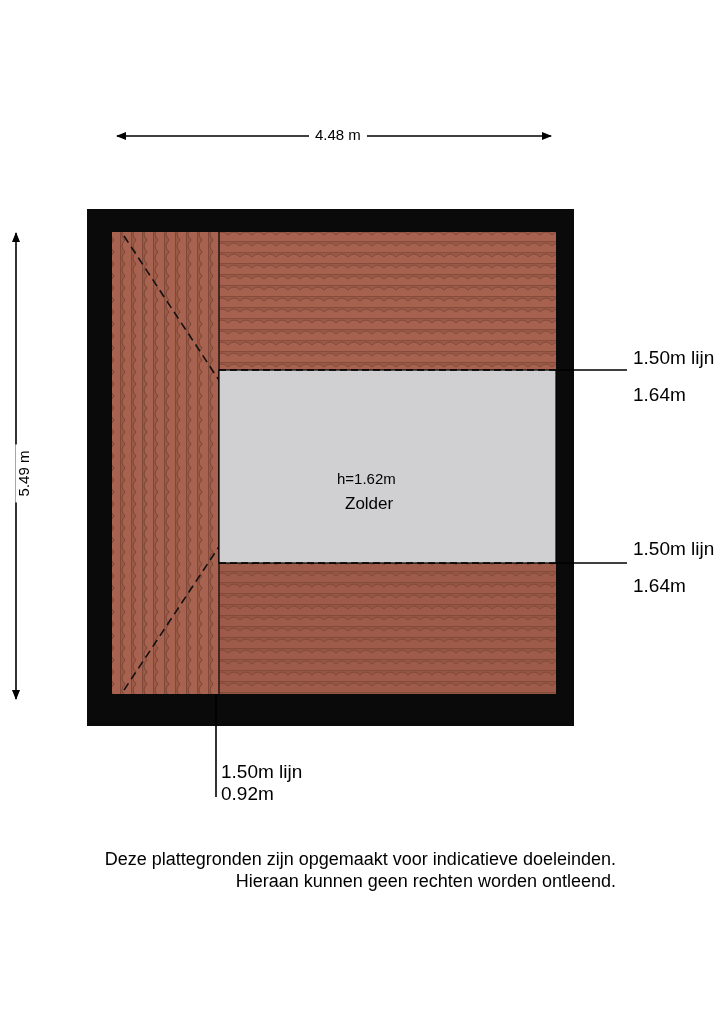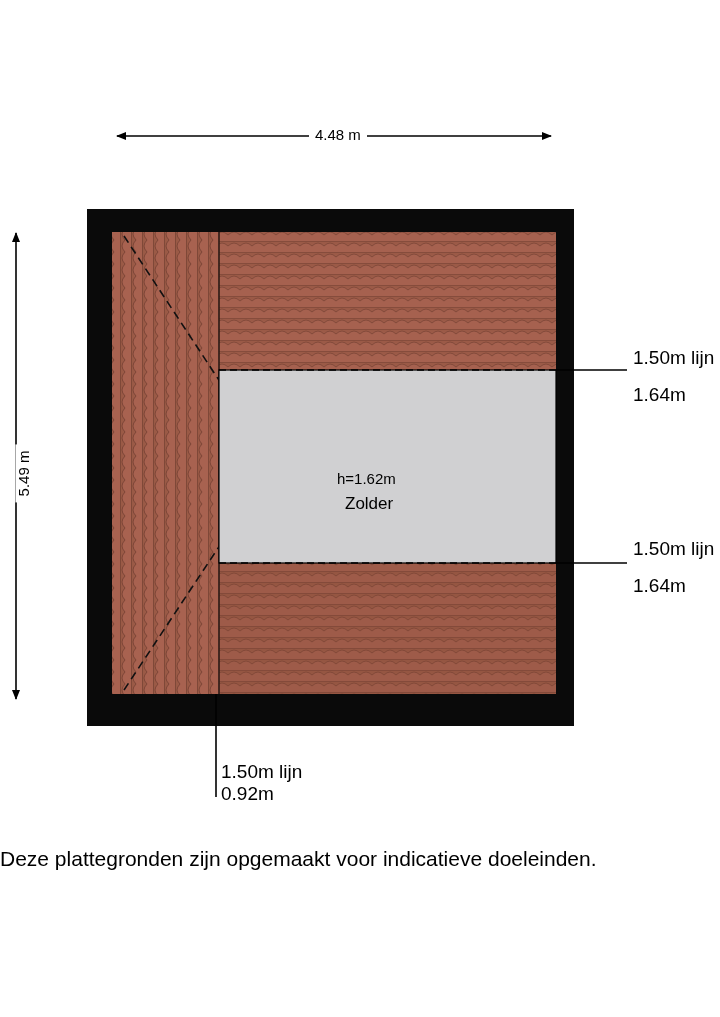--- a/index.html
+++ b/index.html
@@ -66,22 +66,22 @@
     left: 337px;
     top: 470px;
     font-size: 15px;
   }
   
   #disclaimer {
     position: absolute;
     left: 0;
     top: 848px;
     width: 616px;
-    text-align: left;
-    font-size: 21px;
+    text-align: right;
+    font-size: 18px;
     line-height: 22px;
   }
   #disclaimer div { display: block; }
 </style>
 </head>
 <body>
 
 <svg id="floorplan" viewBox="0 0 720 1017">
   <defs>
 
@@ -161,13 +161,14 @@
 <div class="lbl" id="lbl-r2b">1.64m</div>
 
 <div class="lbl" id="lbl-b1a">1.50m lijn</div>
 <div class="lbl" id="lbl-b1b">0.92m</div>
 
 <div class="lbl" id="lbl-room-name">Zolder</div>
 <div class="lbl" id="lbl-room-height">h=1.62m</div>
 
 <div id="disclaimer">
   <div>Deze plattegronden zijn opgemaakt voor indicatieve doeleinden.</div>
+  <div>Hieraan kunnen geen rechten worden ontleend.</div>
 </div>
 
 </body></html>

